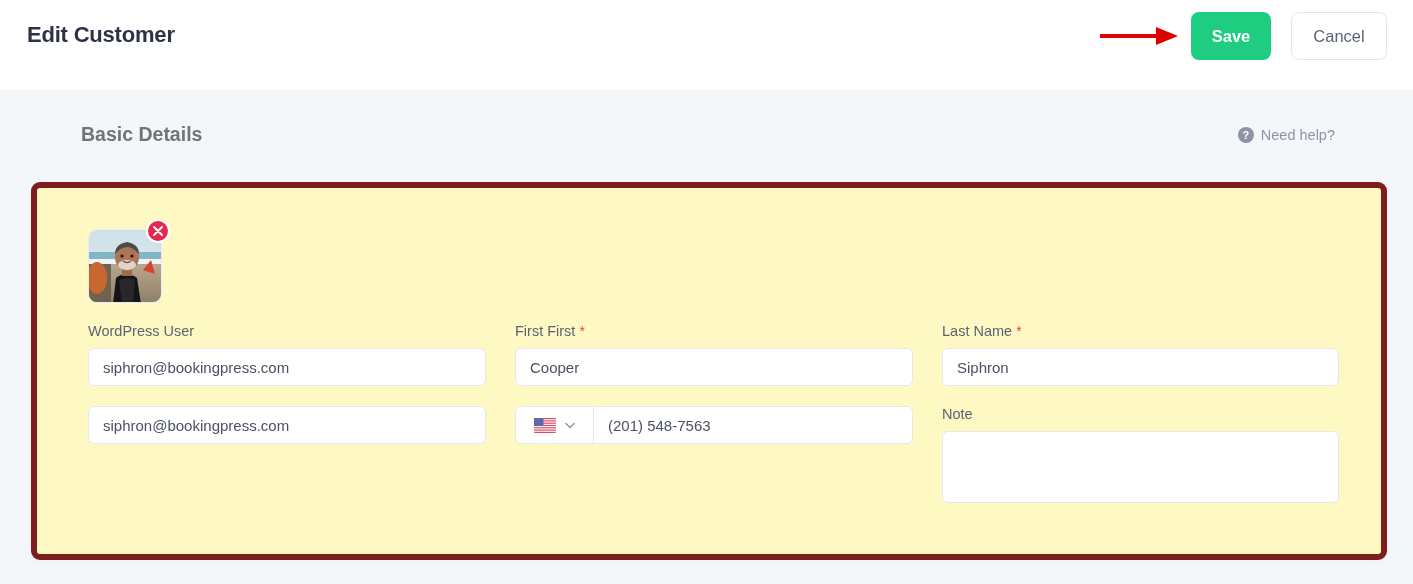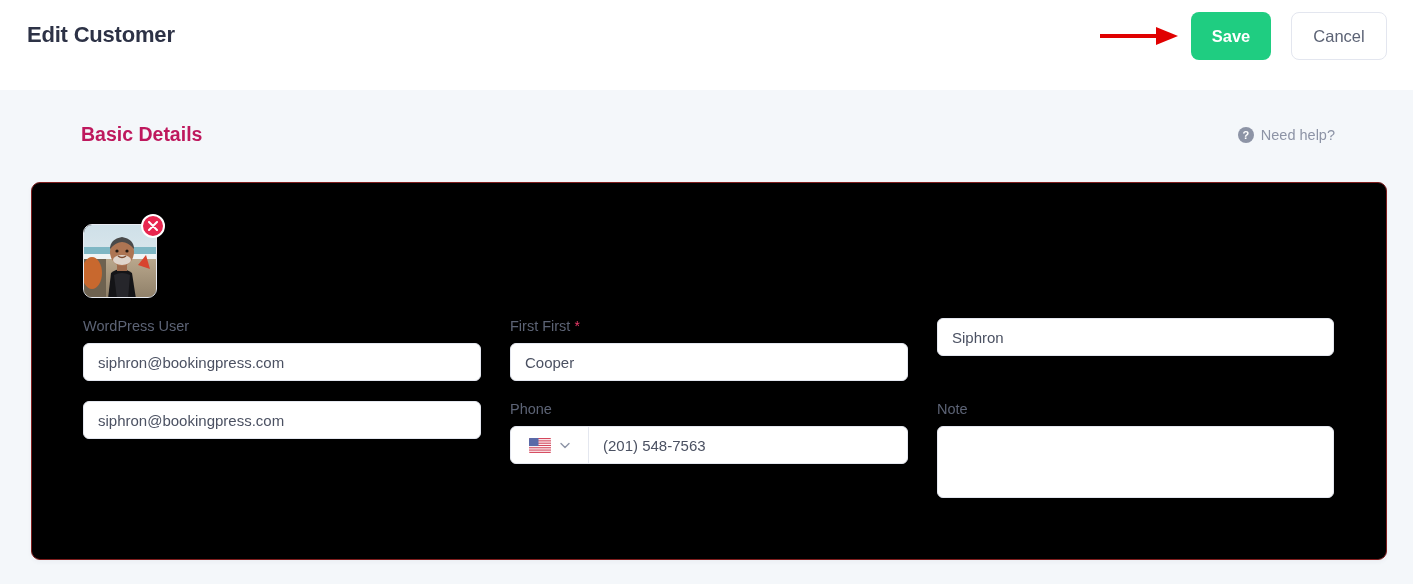--- a/index.html
+++ b/index.html
@@ -47,39 +47,39 @@
     width: 78px; height: 20px; pointer-events: none;
   }
 
   
   .body-area {
     position: absolute; left: 0; top: 90px;
     width: 1413px; height: 494px; background: #f4f7fa;
   }
   .section-title {
     position: absolute; left: 81px; top: 33px;
-    font-size: 19.5px; font-weight: bold; color: #be185d;
+    font-size: 19.5px; font-weight: bold; color: #737373;
   }
   .need-help {
     position: absolute; right: 78px; top: 37px;
     display: flex; align-items: center; gap: 7px;
     font-size: 14.5px; color: #8d94a6; cursor: pointer;
   }
   .qmark {
     width: 16px; height: 16px; border-radius: 50%;
     background: #8d94a6; color: #ffffff;
     font-size: 11px; font-weight: bold; line-height: 16px;
     text-align: center; display: inline-block;
   }
 
   
   .card {
     position: absolute; left: 31px; top: 92px;
     width: 1356px; height: 378px;
-    background: #000000; border: 1px solid #7f1d1d;
+    background: #fef9c3; border: 6px solid #7f1d1d;
     border-radius: 9px;
     box-shadow: 0 2px 5px rgba(40,50,90,0.045);
   }
 
   
   .avatar-wrap { position: absolute; left: 51px; top: 33px; width: 78px; height: 78px; }
   .avatar {
     width: 74px; height: 74px; border-radius: 9px;
     overflow: hidden; position: absolute; left: 0; top: 8px;
     border: 1px solid #e9ecf3;
@@ -221,31 +221,32 @@
 
       <div class="field">
         <label class="f-label">
           <span>First First</span>
           <span class="req">*</span>
         </label>
         <input class="f-input" type="text" value="Cooper" style="">
       </div>
 
       <div class="field">
+        <label class="f-label">
+          <span>Last Name</span>
+          <span class="req">*</span>
+        </label>
         <input class="f-input" type="text" value="Siphron" style="">
       </div>
 
       <div class="field">
         <input class="f-input" type="text" value="siphron@bookingpress.com" style="">
       </div>
 
       <div class="field">
-        <label class="f-label">
-          <span>Phone</span>
-        </label>
         <div class="phone-group">
           <div class="flag-select">
             <svg class="flag" viewBox="0 0 22 15">
               <rect width="22" height="15" fill="#ffffff"></rect>
               <rect y="0" width="22" height="1.15" fill="#d4475c"></rect>
               <rect y="2.3" width="22" height="1.15" fill="#d4475c"></rect>
               <rect y="4.6" width="22" height="1.15" fill="#d4475c"></rect>
               <rect y="6.9" width="22" height="1.15" fill="#d4475c"></rect>
               <rect y="9.2" width="22" height="1.15" fill="#d4475c"></rect>
               <rect y="11.5" width="22" height="1.15" fill="#d4475c"></rect>

